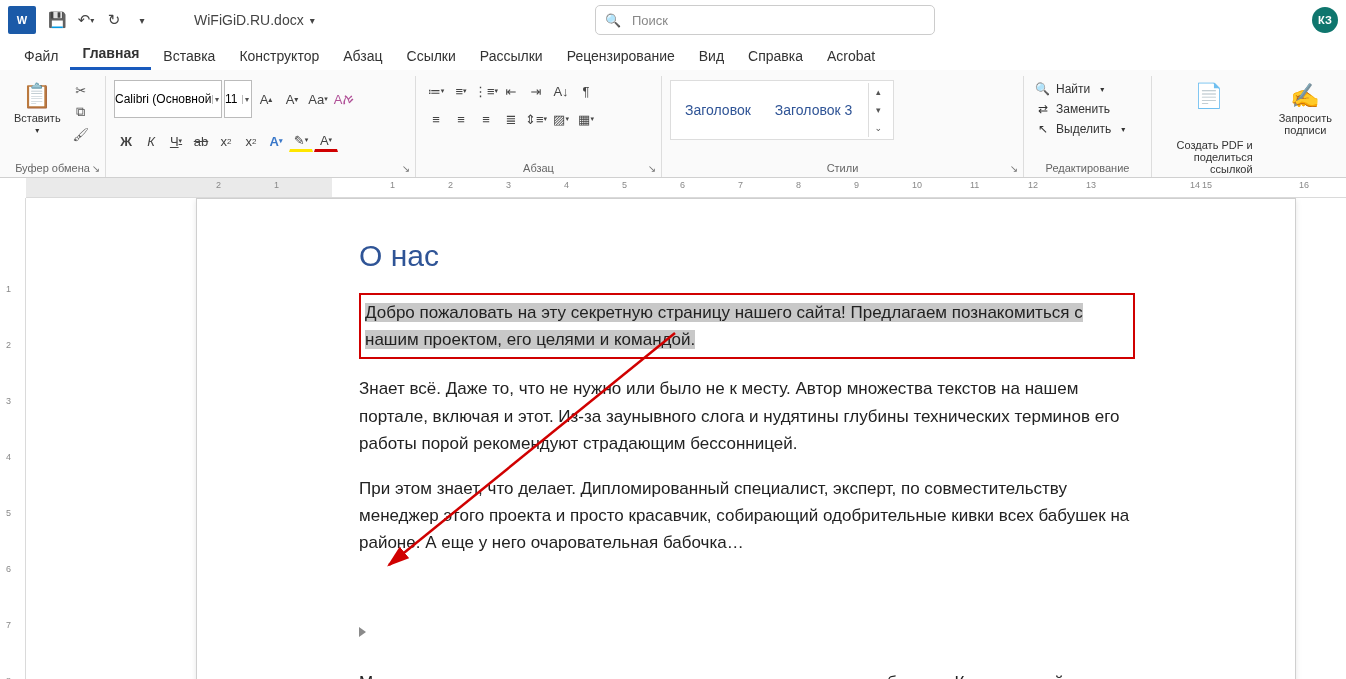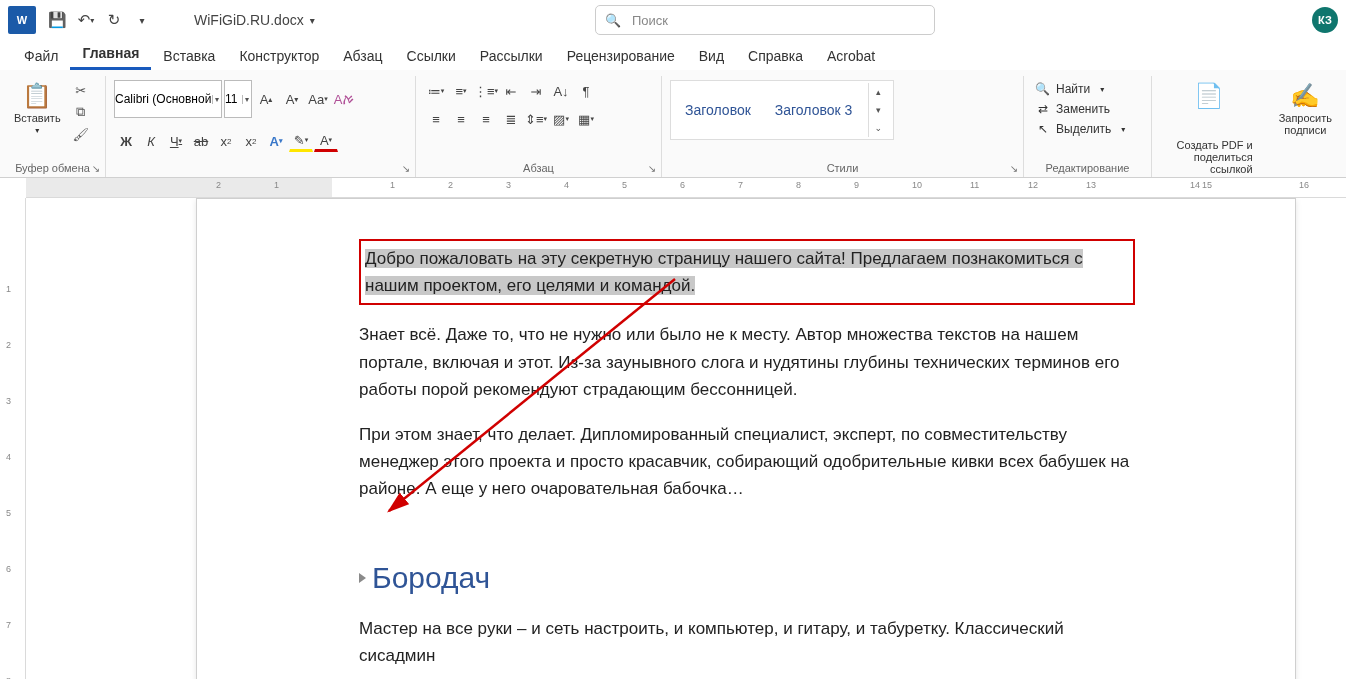--- a/index.html
+++ b/index.html
@@ -279,33 +279,34 @@
           <span class="num" style="top: 142px;">2</span>
           <span class="num" style="top: 198px;">3</span>
           <span class="num" style="top: 254px;">4</span>
           <span class="num" style="top: 310px;">5</span>
           <span class="num" style="top: 366px;">6</span>
           <span class="num" style="top: 422px;">7</span>
           <span class="num" style="top: 478px;">8</span>
         </div>
       <div class="page-viewport">
         <div class="page">
+          <div class="doc-h1">О нас</div>
           <div class="highlight-box">
             <p class="doc-p" style="margin-bottom:0;"><span class="sel">Добро пожаловать на эту секретную страницу нашего сайта! Предлагаем познакомиться с нашим проектом, его целями и командой.</span></p>
             <svg class="arrow" width="360" height="280" style="left:-6px; top:34px;">
               <defs>
                   <marker id="ah" markerWidth="10" markerHeight="10" refX="8" refY="3" orient="auto">
                     <path d="M0,0 L0,6 L9,3 z" fill="#d00000"></path>
                   </marker>
                 </defs>
               <line x1="320" y1="4" x2="34" y2="236" stroke="#d00000" stroke-width="2.5" marker-end="url(#ah)"></line>
             </svg>
           </div>
           <p class="doc-p">Знает всё. Даже то, что не нужно или было не к месту. Автор множества текстов на нашем портале, включая и этот. Из-за заунывного слога и нудятины глубины технических терминов его работы порой рекомендуют страдающим бессонницей.</p>
           <p class="doc-p">При этом знает, что делает. Дипломированный специалист, эксперт, по совместительству менеджер этого проекта и просто красавчик, собирающий одобрительные кивки всех бабушек на районе. А еще у него очаровательная бабочка…</p>
           <div style="height:40px;"></div>
-          <div class="doc-h1"><span class="collapse-tri"></span><span>Бородач</span></div>
+          <div class="doc-h1"><span class="collapse-tri"></span></div>
           <p class="doc-p">Мастер на все руки – и сеть настроить, и компьютер, и гитару, и табуретку. Классический сисадмин</p>
         </div>
       </div>
     </div>
   </div>
 </div>
 
 </body></html>

